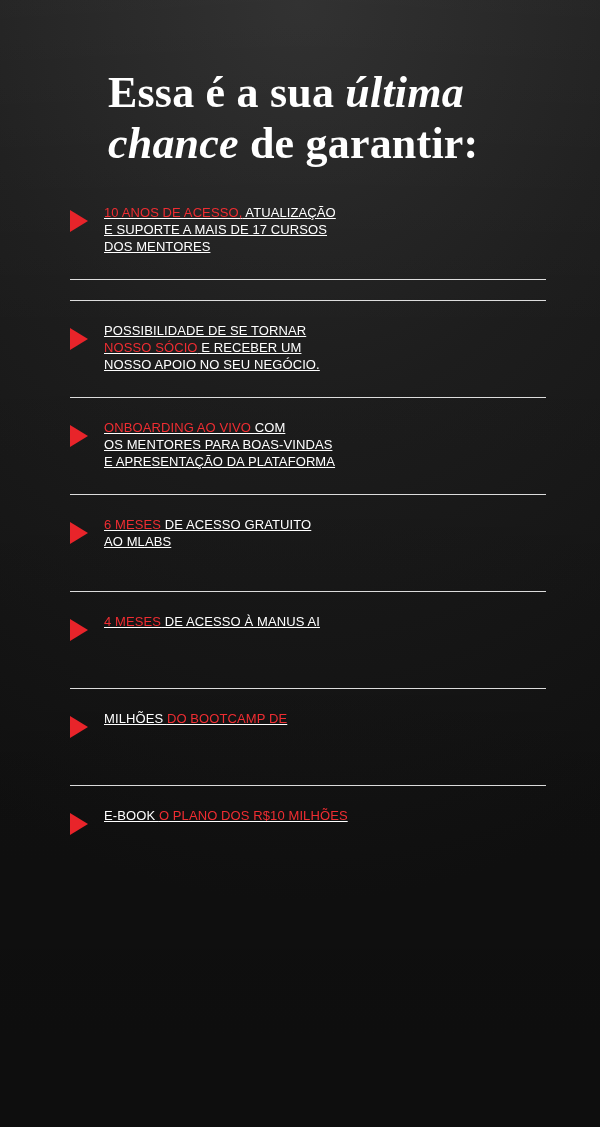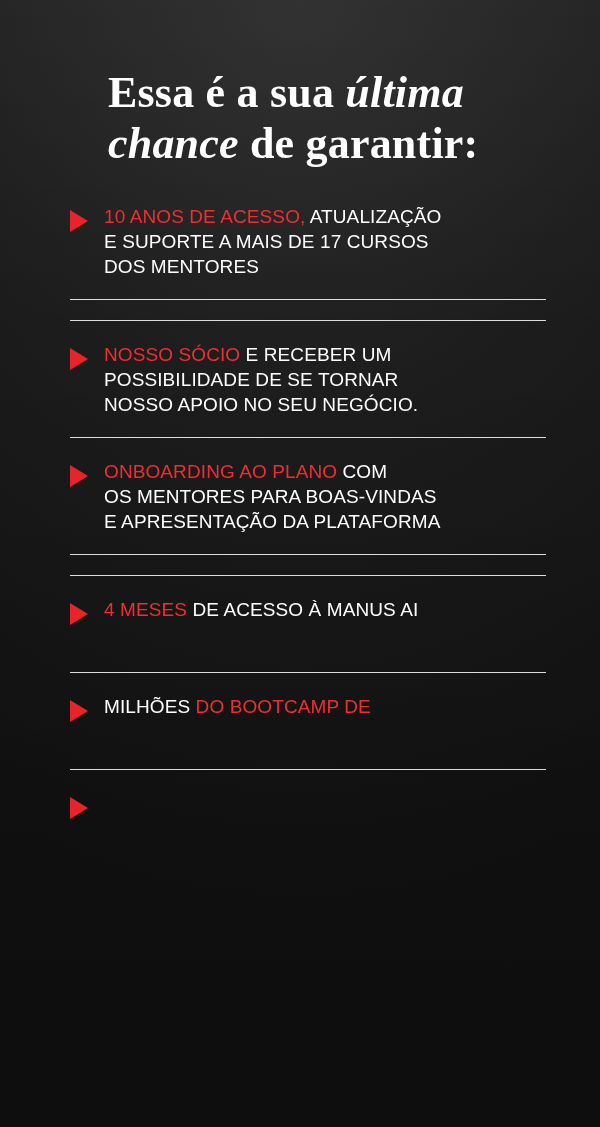--- a/index.html
+++ b/index.html
@@ -60,26 +60,27 @@
     flex: 0 0 auto;
     width: 0;
     height: 0;
     margin-top: 7px;
     margin-right: 16px;
     border-top: 11px solid transparent;
     border-bottom: 11px solid transparent;
     border-left: 18px solid #e8242a;
   }
   .text {
-    font-size: 19px;
+    font-size: 13px;
     line-height: 1.3;
     color: #ffffff;
     letter-spacing: 0.1px;
     font-weight: 500;
     padding-top: 2px;
+    text-decoration: underline;
   }
   .text .hl {
     color: #ef2d32;
   }
   .divider {
     height: 1px;
     background: #ffffff;
     opacity: 0.85;
     margin: 20px 54px 20px 70px;
   }
@@ -101,48 +102,58 @@
           <div><span class="hl">10 ANOS DE ACESSO,</span><span> ATUALIZAÇÃO</span></div>
           <div><span>E SUPORTE A MAIS DE 17 CURSOS</span></div>
           <div><span>DOS MENTORES</span></div>
         </div>
       </li>
       <li class="divider"></li>
       <li class="divider"></li>
       <li class="item">
         <span class="arrow"></span>
         <div class="text">
+          <div><span>POSSIBILIDADE DE SE TORNAR</span></div>
           <div><span class="hl">NOSSO SÓCIO</span><span> E RECEBER UM</span></div>
-          <div><span>POSSIBILIDADE DE SE TORNAR</span></div>
           <div><span>NOSSO APOIO NO SEU NEGÓCIO.</span></div>
         </div>
       </li>
       <li class="divider"></li>
       <li class="item">
         <span class="arrow"></span>
         <div class="text">
-          <div><span class="hl">ONBOARDING AO PLANO</span><span> COM</span></div>
+          <div><span class="hl">ONBOARDING AO VIVO</span><span> COM</span></div>
           <div><span>OS MENTORES PARA BOAS-VINDAS</span></div>
           <div><span>E APRESENTAÇÃO DA PLATAFORMA</span></div>
         </div>
       </li>
       <li class="divider"></li>
+      <li class="item">
+        <span class="arrow"></span>
+        <div class="text">
+          <div><span class="hl">6 MESES</span><span> DE ACESSO GRATUITO</span></div>
+          <div><span>AO MLABS</span></div>
+        </div>
+      </li>
       <li class="divider"></li>
       <li class="item">
         <span class="arrow"></span>
         <div class="text">
           <div><span class="hl">4 MESES</span><span> DE ACESSO À MANUS AI</span></div>
         </div>
       </li>
       <li class="divider"></li>
       <li class="item">
         <span class="arrow"></span>
         <div class="text">
           <div><span>MILHÕES </span><span class="hl">DO BOOTCAMP DE</span></div>
         </div>
       </li>
       <li class="divider"></li>
       <li class="item">
         <span class="arrow"></span>
+        <div class="text">
+          <div><span>E-BOOK </span><span class="hl">O PLANO DOS R$10 MILHÕES</span></div>
+        </div>
       </li>
     </ul>
 
 </div>
 
 </body></html>

